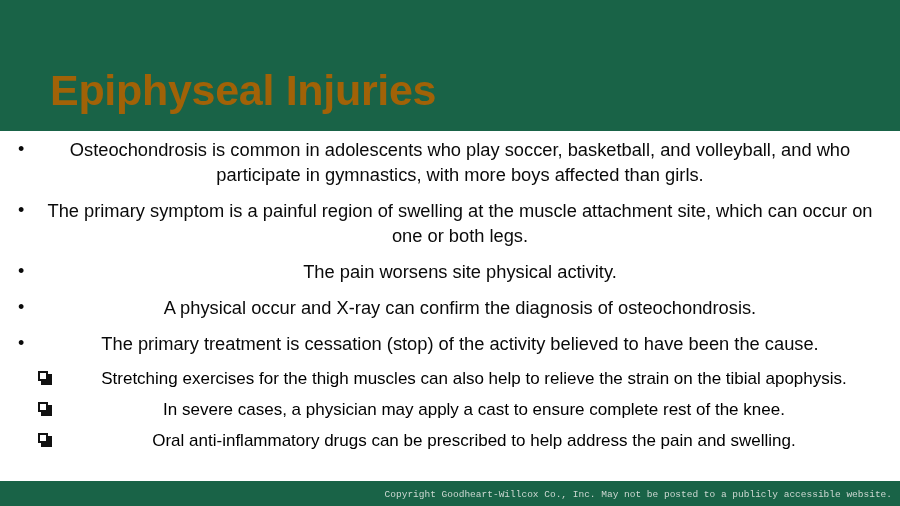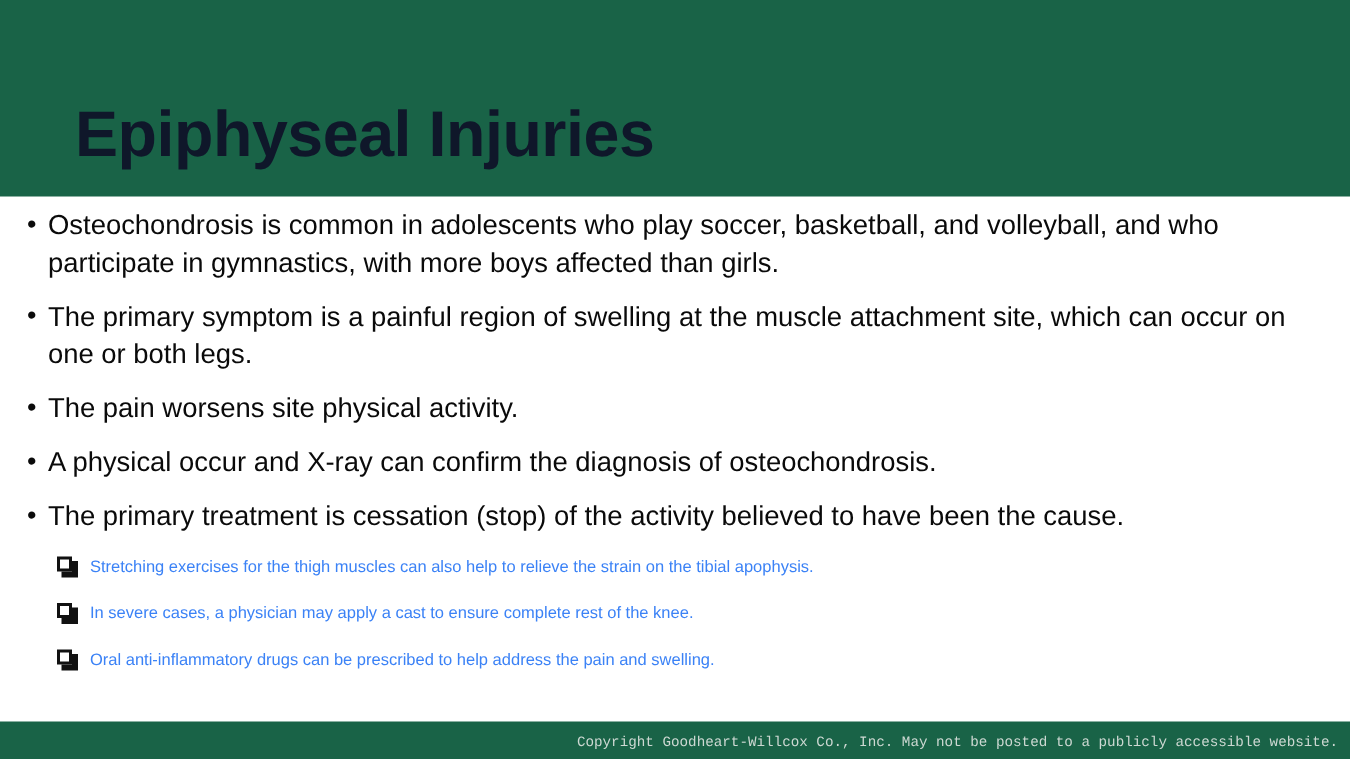--- a/index.html
+++ b/index.html
@@ -28,21 +28,21 @@
     width: 900px;
     height: 131px;
     background: #196347;
   }
   .slide-title {
     position: absolute;
     left: 50px;
     top: 66px;
     font-size: 43px;
     font-weight: bold;
-    color: #0f172a;
+    color: #a16207;
     letter-spacing: -0.3px;
     line-height: 48px;
     white-space: nowrap;
   }
   .body-area {
     position: absolute;
     left: 0;
     top: 131px;
     width: 900px;
     height: 375px;
@@ -64,32 +64,33 @@
   .bullet > .dot {
     position: absolute;
     left: 2px;
     top: 0px;
     font-size: 18px;
     line-height: 25px;
     color: #0a0a0a;
   }
   .bullet-text {
     display: block;
+    text-align: center;
   }
   .subbullet-group {
     margin-top: 8px;
     margin-left: 0;
   }
   .subbullet {
     position: relative;
     padding-left: 44px;
     margin-bottom: 8px;
-    font-size: 11px;
+    font-size: 17px;
     line-height: 23px;
-    color: #3b82f6;
+    color: #000000;
   }
   .sq {
     position: absolute;
     left: 22px;
     top: 4px;
     width: 12px;
     height: 12px;
   }
   .sq .box {
     position: absolute;

